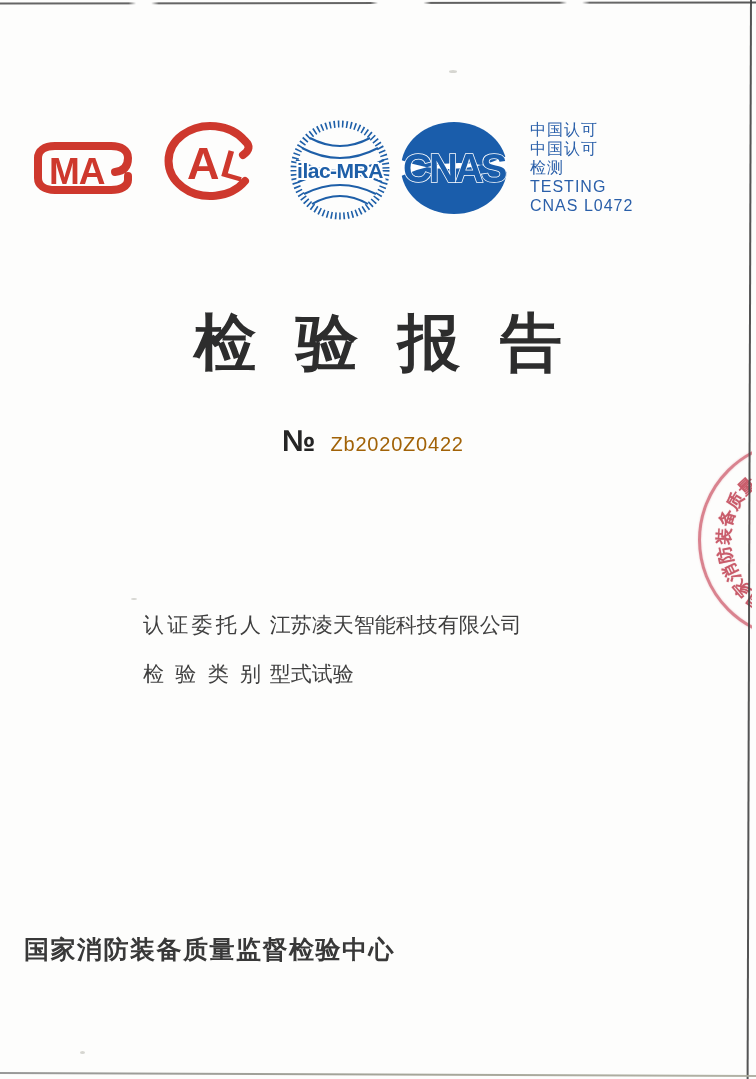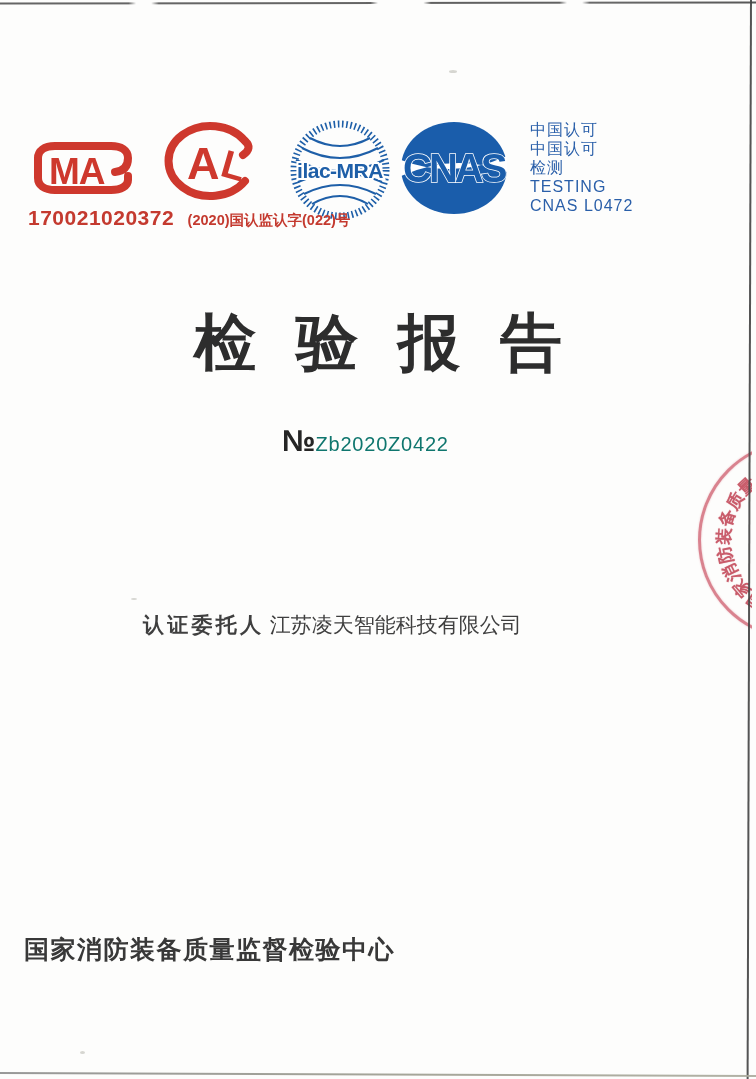--- a/index.html
+++ b/index.html
@@ -37,35 +37,35 @@
   .approval-number{font-size:14.5px;font-weight:700;color:#c43a2f;margin-left:9px;}
 
   
   .doc-title{position:absolute;left:0;top:301px;width:756px;text-align:center;}
   .doc-title span{display:inline-block;font-size:62px;font-weight:700;color:#2d2d2d;
     letter-spacing:40px;margin-right:-40px;white-space:nowrap;}
 
   
   .report-no{position:absolute;left:282px;top:424px;display:flex;align-items:baseline;}
   .no-symbol{font-size:30px;font-weight:700;color:#252525;}
-  .no-value{font-size:20px;font-weight:500;color:#0f766e;letter-spacing:.8px;}
+  .no-value{font-size:20px;font-weight:500;color:#a16207;margin-left:15px;letter-spacing:.8px;}
 
   
   .stamp{position:absolute;left:698px;top:440px;width:200px;height:200px;opacity:.85;}
   .stamp-ring{position:absolute;inset:0;border-radius:50%;border:3.5px solid rgba(198,62,82,.75);
     box-shadow:0 0 2px rgba(198,62,82,.4) inset,0 0 2px rgba(198,62,82,.35);}
   .stamp-char{position:absolute;left:50%;top:50%;font-size:17px;font-weight:700;
     color:rgba(188,54,72,.9);text-shadow:0 0 1px rgba(188,54,72,.55);}
 
   
   .fields{position:absolute;left:143px;top:610px;}
   .field-row{height:29px;margin-bottom:20px;font-size:21px;line-height:29px;color:#3f3f3f;
     white-space:nowrap;font-weight:500;}
   .field-label{display:inline-block;width:118px;text-align:justify;text-align-last:justify;
-    vertical-align:top;font-weight:bold;}
+    vertical-align:top;}
   .field-value{margin-left:3px;text-align:right;}
 
   
   .issuer{position:absolute;left:0;top:933px;width:756px;font-size:25px;
     font-weight:600;letter-spacing:1.5px;color:#383838;text-indent:24px;white-space:nowrap;}
 
   .speck{position:absolute;background:#bdbdb4;border-radius:50%;opacity:.6;}
 </style>
 </head>
 <body>
@@ -104,24 +104,20 @@
     </svg>
 
     <div class="accr-text">
       <div>中国认可</div>
       <div>中国认可</div>
       <div>检测</div>
       <div>TESTING</div>
       <div>CNAS L0472</div>
     </div>
 
-    <div class="reg-line">
-      <span class="reg-number">170021020372</span>
-      <span class="approval-number">(2020)国认监认字(022)号</span>
-    </div>
 
     <div class="doc-title">
       <span>检验报告</span>
     </div>
 
     <div class="report-no">
       <span class="no-symbol">№</span>
       <span class="no-value">Zb2020Z0422</span>
     </div>
 
@@ -138,20 +134,24 @@
           <span class="stamp-char" style="transform: translate(-50%, -50%) rotate(-43.5deg) translateY(-74px);">量</span>
           <span class="stamp-char" style="transform: translate(-50%, -50%) rotate(-29deg) translateY(-74px);">监</span>
         </div>
     </div>
 
     <div class="fields">
       <div class="field-row">
         <span class="field-label">认证委托人</span>
         <span class="field-value">江苏凌天智能科技有限公司</span>
       </div>
+      <div class="field-row">
+        <span class="field-label">检验类别</span>
+        <span class="field-value">型式试验</span>
+      </div>
     </div>
 
     <div class="issuer">国家消防装备质量监督检验中心</div>
 
     <div class="speck" style="left:80px;top:1051px;width:5px;height:3px;"></div>
     <div class="speck" style="left:449px;top:70px;width:8px;height:3px;"></div>
     <div class="speck" style="left:131px;top:598px;width:6px;height:2px;"></div>
   </div>
 
   <div class="edge-top"></div>

